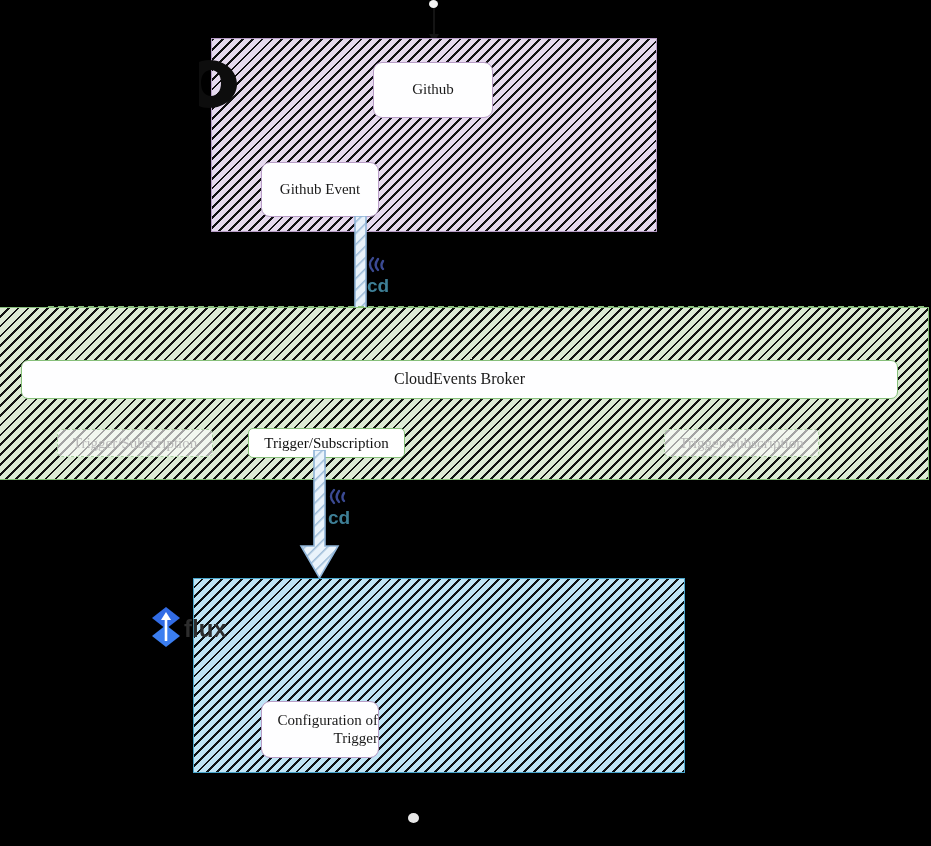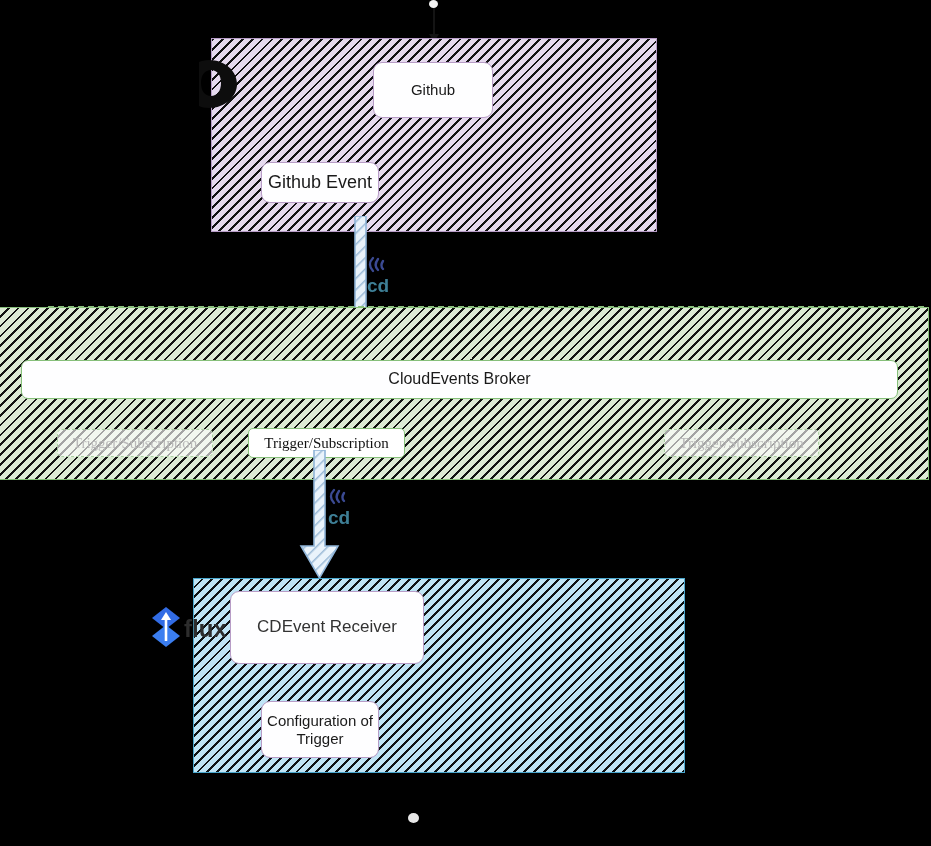--- a/index.html
+++ b/index.html
@@ -41,25 +41,25 @@
      background:repeating-linear-gradient(-45deg,
         rgba(0,0,0,0.92) 0px, rgba(0,0,0,0.92) 2px,
         rgba(0,0,0,0) 2px, rgba(0,0,0,0) 7px);
   }
 
   
   .node{position:absolute;box-sizing:border-box;background:#fefeff;
         border:1.6px solid #b79cc6;border-radius:9px;
         display:flex;align-items:center;justify-content:center;
         text-align:center;color:#1a1a1a;line-height:1.18;}
-  .node.serif{font-family:Liberation Sans, sans-serif;}
+  .node.serif{font-family:Liberation Serif, serif;text-align:right;}
   .node.sans{font-family:"Liberation Sans", sans-serif;color:#333;}
 
   #node-github{left:373px;top:62px;width:120px;height:56px;font-size:15px;}
-  #node-github-event{left:261px;top:162px;width:118px;height:41px;font-size:18px;}
+  #node-github-event{left:261px;top:162px;width:118px;height:55px;font-size:15px;}
 
   #node-broker{left:21px;top:360px;width:877px;height:39px;font-size:16px;
       border-color:#86bf7a;border-radius:7px;}
 
   .trigger{position:absolute;box-sizing:border-box;border-radius:5px;
       display:flex;align-items:center;justify-content:center;font-size:15px;
       font-family:"Liberation Serif", serif;height:28px;margin-top:8px;}
   .trigger.active{background:#ffffff;border:1.6px solid #86bf7a;color:#111;}
   .trigger.faded{background:rgba(255,255,255,0.62);border:1.5px dashed #a9cfa0;color:#b9b9b9;}
   #trigger-left{left:57px;top:421px;width:156px;}
@@ -186,23 +186,20 @@
   <svg class="logo" id="flux-logo" viewBox="0 0 96 48">
     <g>
       <polygon points="18,2 32,13 18,24 4,13" fill="#326ce5"></polygon>
       <polygon points="18,20 32,31 18,42 4,31" fill="#3b7ef0"></polygon>
       <path d="M18 36 L18 12" stroke="#ffffff" stroke-width="2.6"></path>
       <polygon points="18,7 23,15 13,15" fill="#ffffff"></polygon>
     </g>
     <text x="36" y="32" font-family="Liberation Sans, sans-serif" font-size="24" font-weight="bold" fill="#2d2d2d">flux</text>
   </svg>
 
-  <div class="node sans" id="node-cdevent-receiver">
-    <span>CDEvent Receiver</span>
-  </div>
 
   <div class="node serif" id="node-config-receiver">
     <span>Configuration of Trigger</span>
   </div>
 
   <div class="dot" id="bottom-dot"></div>
 
 </div>
 
 </body></html>

